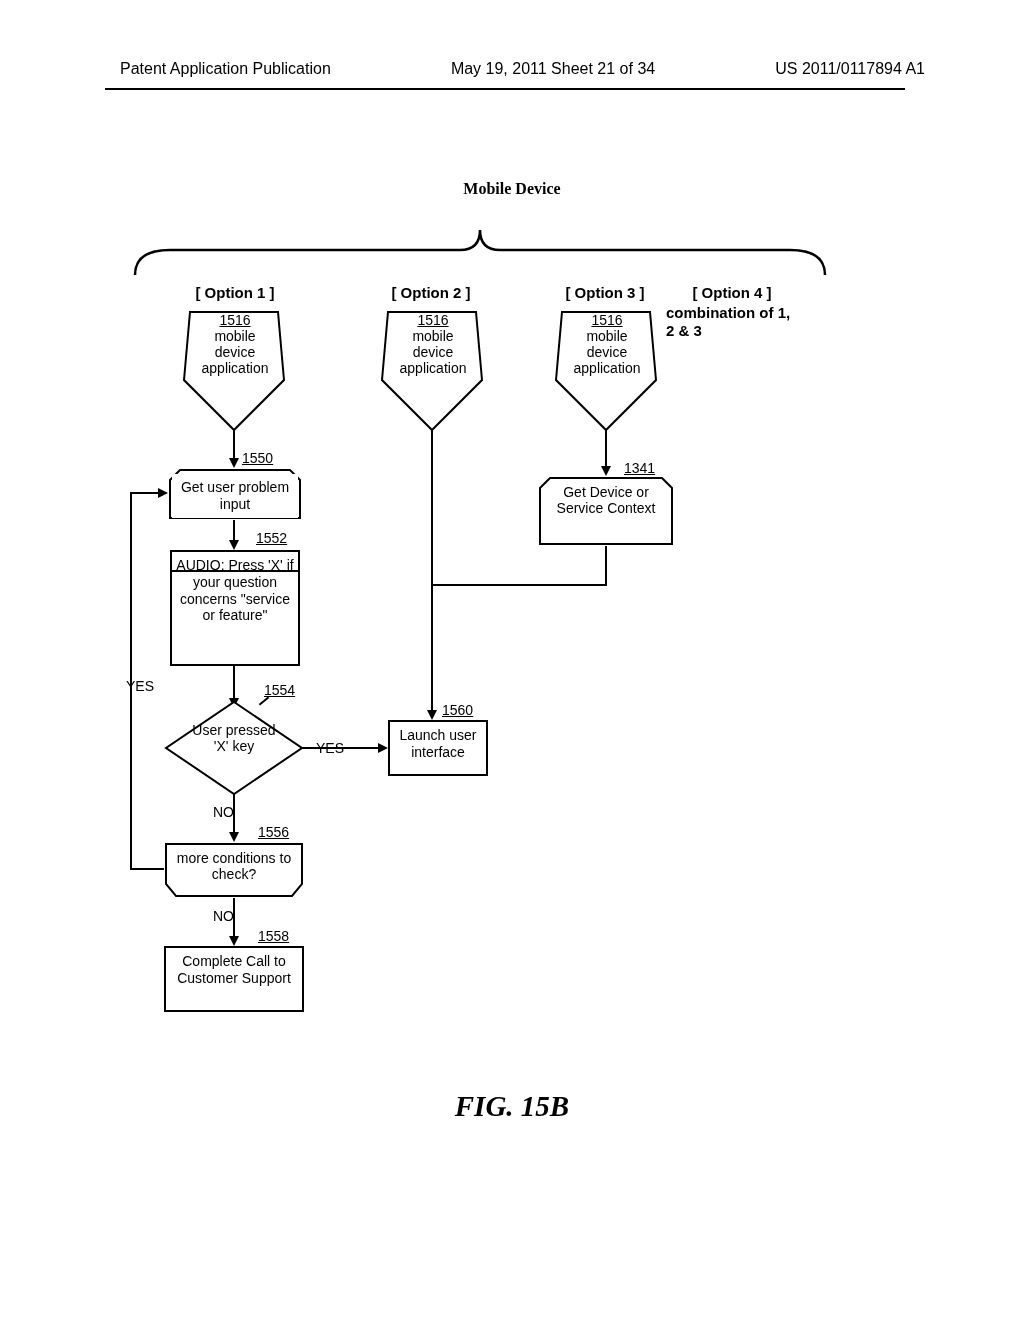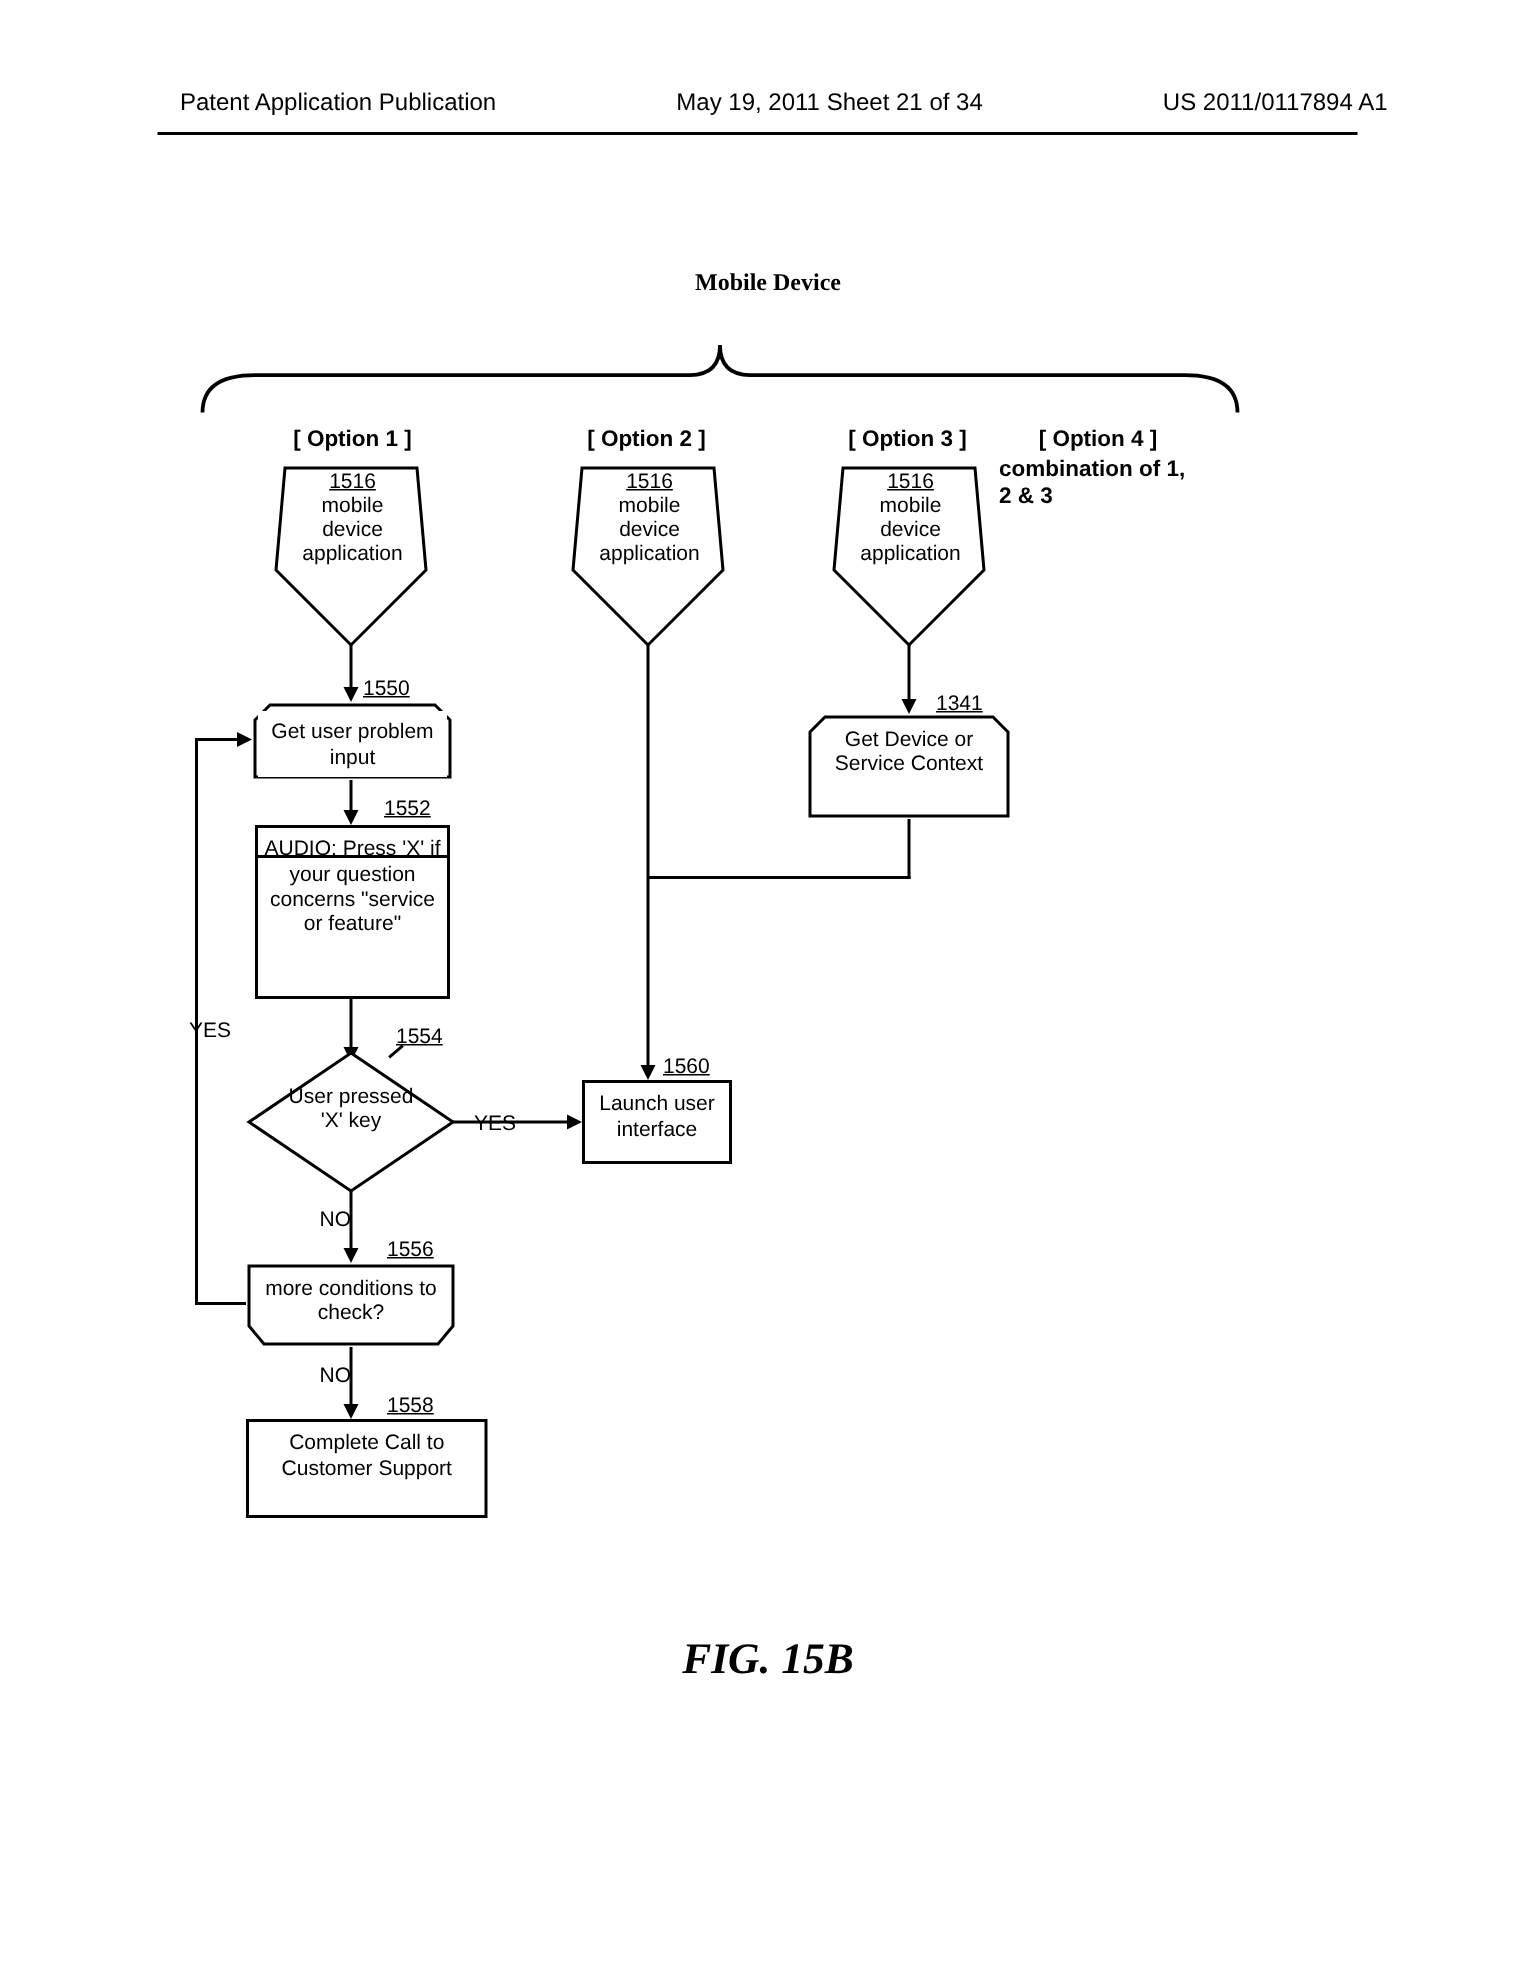--- a/index.html
+++ b/index.html
@@ -247,21 +247,21 @@
   <div class="line" style="left:130px; top:312px; width:2px; height:378px;"></div>
   <div class="line" style="left:130px; top:312px; width:30px; height:2px;"></div>
   <div class="arrow-right" style="left:158px; top:308px;"></div>
   <div class="edge-label" style="left:126px; top:498px;">YES</div>
 
   <div class="line" style="left:233px; top:718px; width:2px; height:40px;"></div>
   <div class="arrow-down" style="left:229px; top:756px;"></div>
   <div class="edge-label" style="left:213px; top:728px;">NO</div>
 
   <div class="reflabel" style="left:258px; top:748px;">1558</div>
-  <div class="box" style="left:164px; top:766px; width:161px; height:66px;">
+  <div class="box" style="left:164px; top:766px; width:140px; height:66px;">
     <span>Complete Call to Customer Support</span>
   </div>
 
   <div class="reflabel" style="left:442px; top:522px;">1560</div>
   <div class="box" style="left:388px; top:540px; width:100px; height:56px;">
     <span>Launch user interface</span>
   </div>
 
   <div class="line" style="left:431px; top:250px; width:2px; height:282px;"></div>
   <div class="arrow-down" style="left:427px; top:530px;"></div>

